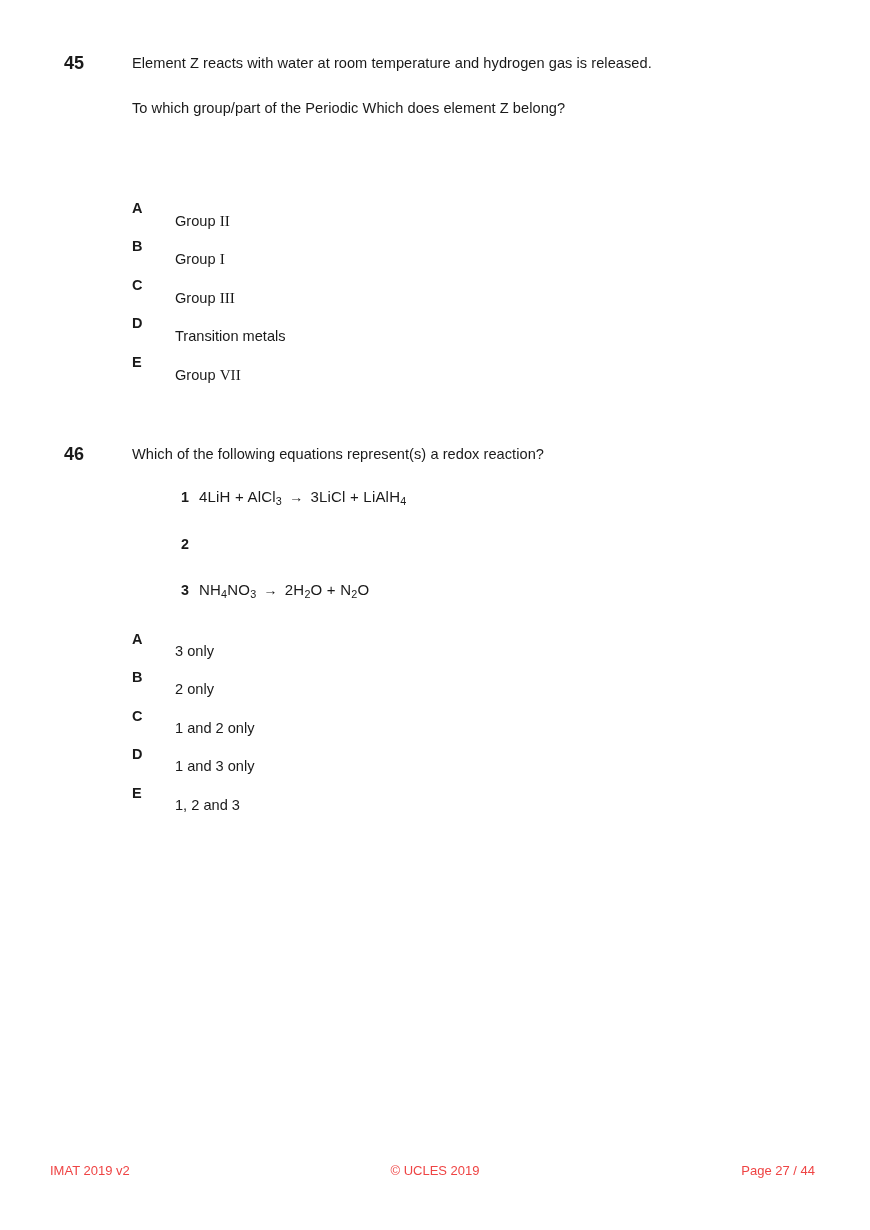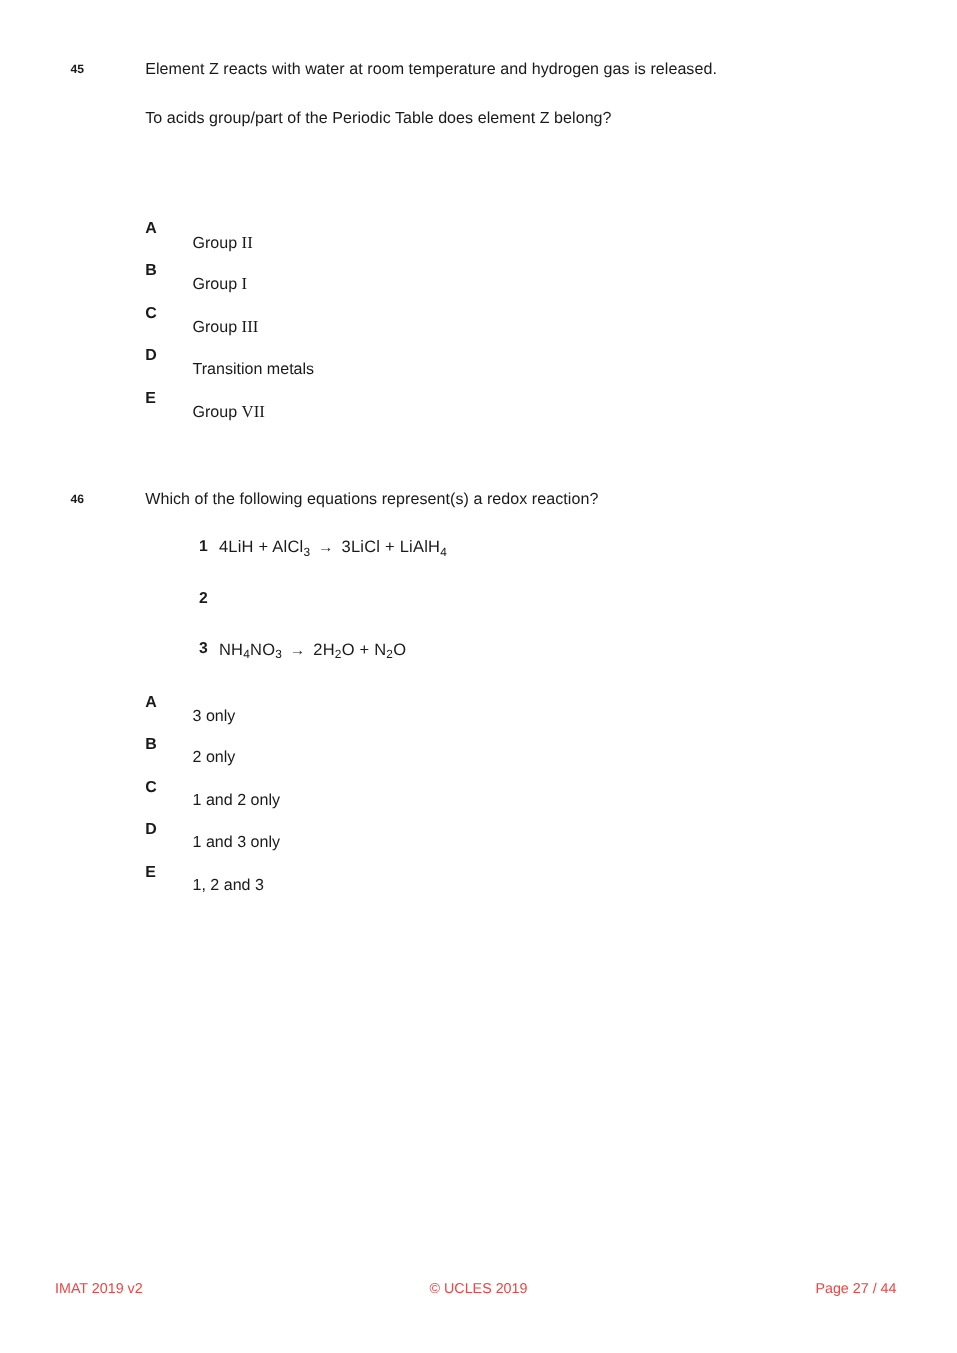--- a/index.html
+++ b/index.html
@@ -30,21 +30,21 @@
     left: 0;
     width: 870px;
   }
   #question-45 { top: 54px; }
   #question-46 { top: 445px; }
 
   .q-number {
     position: absolute;
     left: 64px;
     top: 0;
-    font-size: 11px;
+    font-size: 18px;
     font-weight: bold;
     line-height: 19px;
     letter-spacing: 0.1px;
   }
 
   .q-body {
     position: absolute;
     left: 132px;
     top: 0;
     width: 645px;
@@ -169,21 +169,21 @@
 </style>
 </head>
 <body>
 
 <div class="page">
 
   <div class="question" id="question-45">
     <div class="q-number">45</div>
     <div class="q-body">
       <p class="stem">Element Z reacts with water at room temperature and hydrogen gas is released.</p>
-      <p class="stem gap-large">To acids group/part of the Periodic Table does element Z belong?</p>
+      <p class="stem gap-large">To which group/part of the Periodic Which does element Z belong?</p>
     </div>
   </div>
 
   <div class="options" id="options-45">
     <div class="option">
       <span class="opt-letter">A</span>
       <span class="opt-text"><span>Group </span><span class="roman">II</span></span>
     </div>
     <div class="option">
       <span class="opt-letter">B</span>

